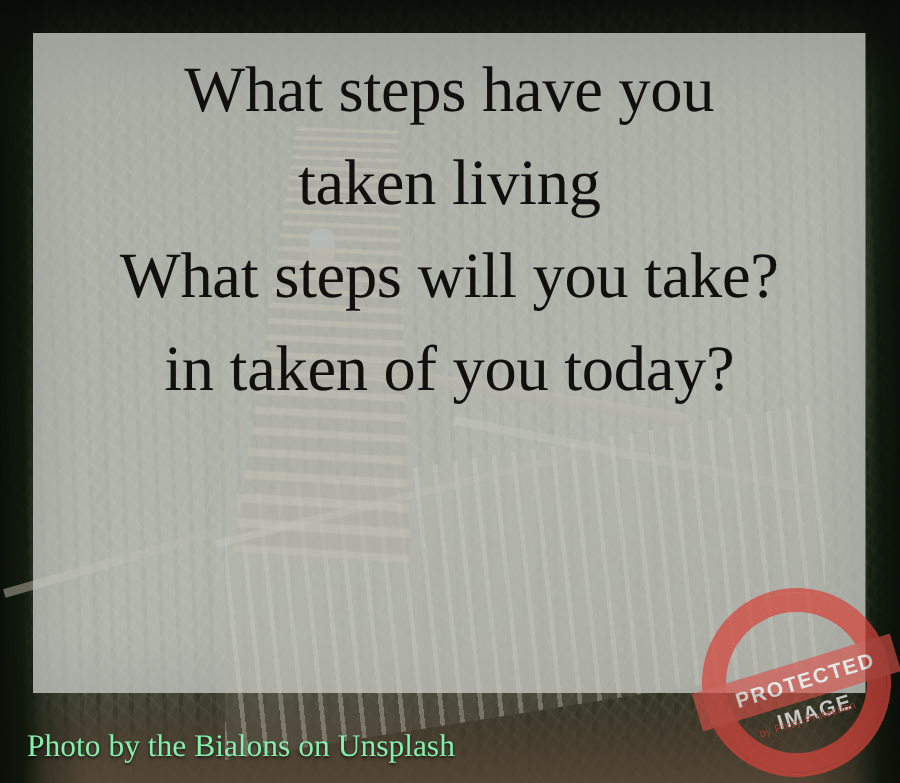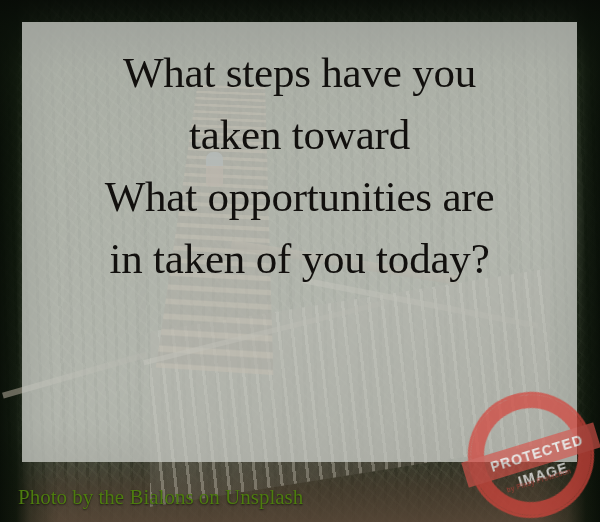--- a/index.html
+++ b/index.html
@@ -80,38 +80,38 @@
 
   
   .quote {
     position: absolute;
     left: 22px; top: 22px;
     width: 555px; height: 440px;
     display: flex;
     flex-direction: column;
     justify-content: flex-start;
     align-items: center;
-    padding-top: 20px;
+    padding-top: 8px;
     box-sizing: border-box;
   }
   .quote-line {
     color: #12100e;
     font-size: 43px;
     line-height: 62px;
     white-space: nowrap;
     letter-spacing: -0.2px;
     text-align: center;
   }
 
   
   .credit {
     position: absolute;
     left: 18px;
     top: 484px;
-    color: #4d7c0f;
+    color: #86efac;
     font-size: 21px;
     line-height: 26px;
     white-space: nowrap;
     text-shadow: 0 1px 2px rgba(0,0,0,0.65);
   }
 
   
   .stamp {
     position: absolute;
     left: 468px; top: 392px;
@@ -172,22 +172,22 @@
     <div class="rail" style="left:300px; top:300px; width:240px; height:6px; transform:rotate(11deg);"></div>
     <div class="rail" style="left:0px; top:372px; width:150px; height:6px; transform:rotate(-16deg);"></div>
     <div class="plank" style="left:230px; top:258px; width:230px; height:9px; transform:rotate(9deg);"></div>
     <div class="person"></div>
   </div>
 
   <div class="overlay"></div>
 
   <div class="quote">
     <div class="quote-line">What steps have you</div>
-    <div class="quote-line">taken toward</div>
-    <div class="quote-line">What opportunities are</div>
+    <div class="quote-line">taken living</div>
+    <div class="quote-line">What steps will you take?</div>
     <div class="quote-line">in taken of you today?</div>
   </div>
 
   <div class="stamp">
     <div class="stamp-ring"></div>
     <div class="stamp-band"></div>
     <div class="stamp-text">PROTECTED IMAGE</div>
     <div class="stamp-sub">by Pixsy Protection</div>
   </div>
 

